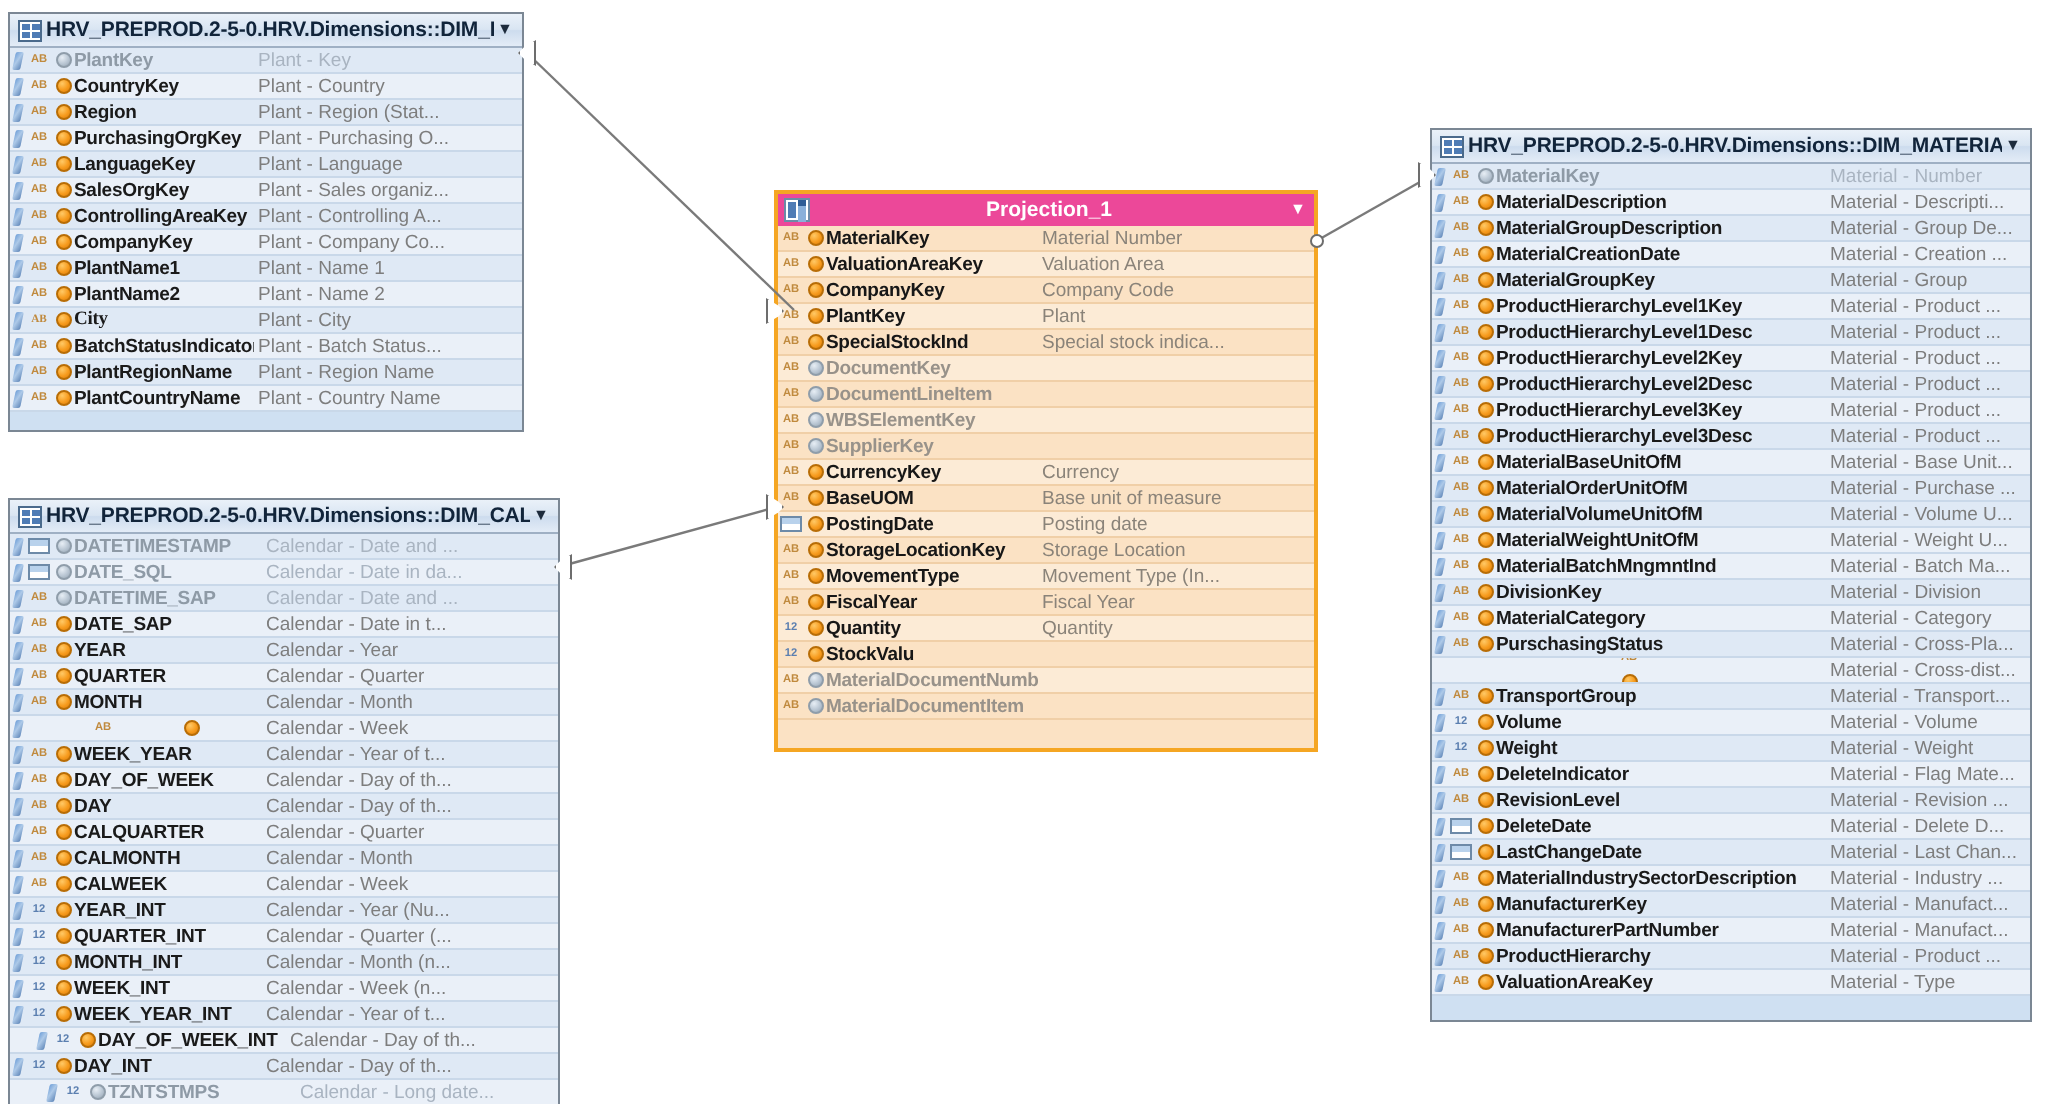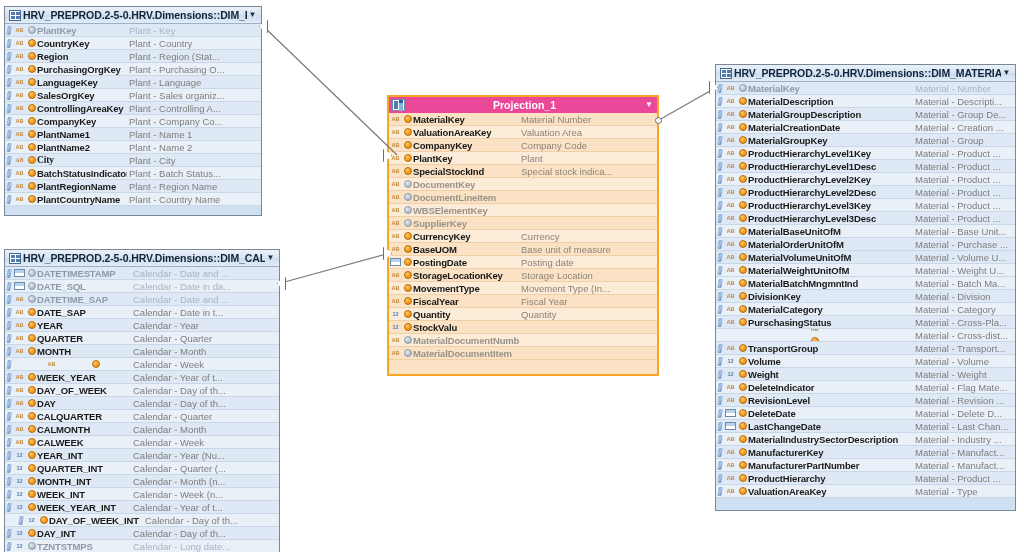--- a/index.html
+++ b/index.html
@@ -735,21 +735,21 @@
           </span>
           <span class="ico-type num">12</span>
           <span class="ico-bullet">
             <span class="dot key"></span>
           </span>
           <span class="fld-label">DAY_INT</span>
         </div>
         <div class="col-desc">Calendar - Day of th...</div>
       </div>
       <div class="row alt dim">
-        <div class="col-name" style="flex-basis: 126px; width: 126px;">
+        <div class="col-name" style="flex-basis: 126px; width: 126px; padding-left: 17px;">
           <span class="ico-col">
             <span class="ico-pencil"></span>
           </span>
           <span class="ico-type num">12</span>
           <span class="ico-bullet">
             <span class="dot plain"></span>
           </span>
           <span class="fld-label">TZNTSTMPS</span>
         </div>
         <div class="col-desc">Calendar - Long date...</div>

